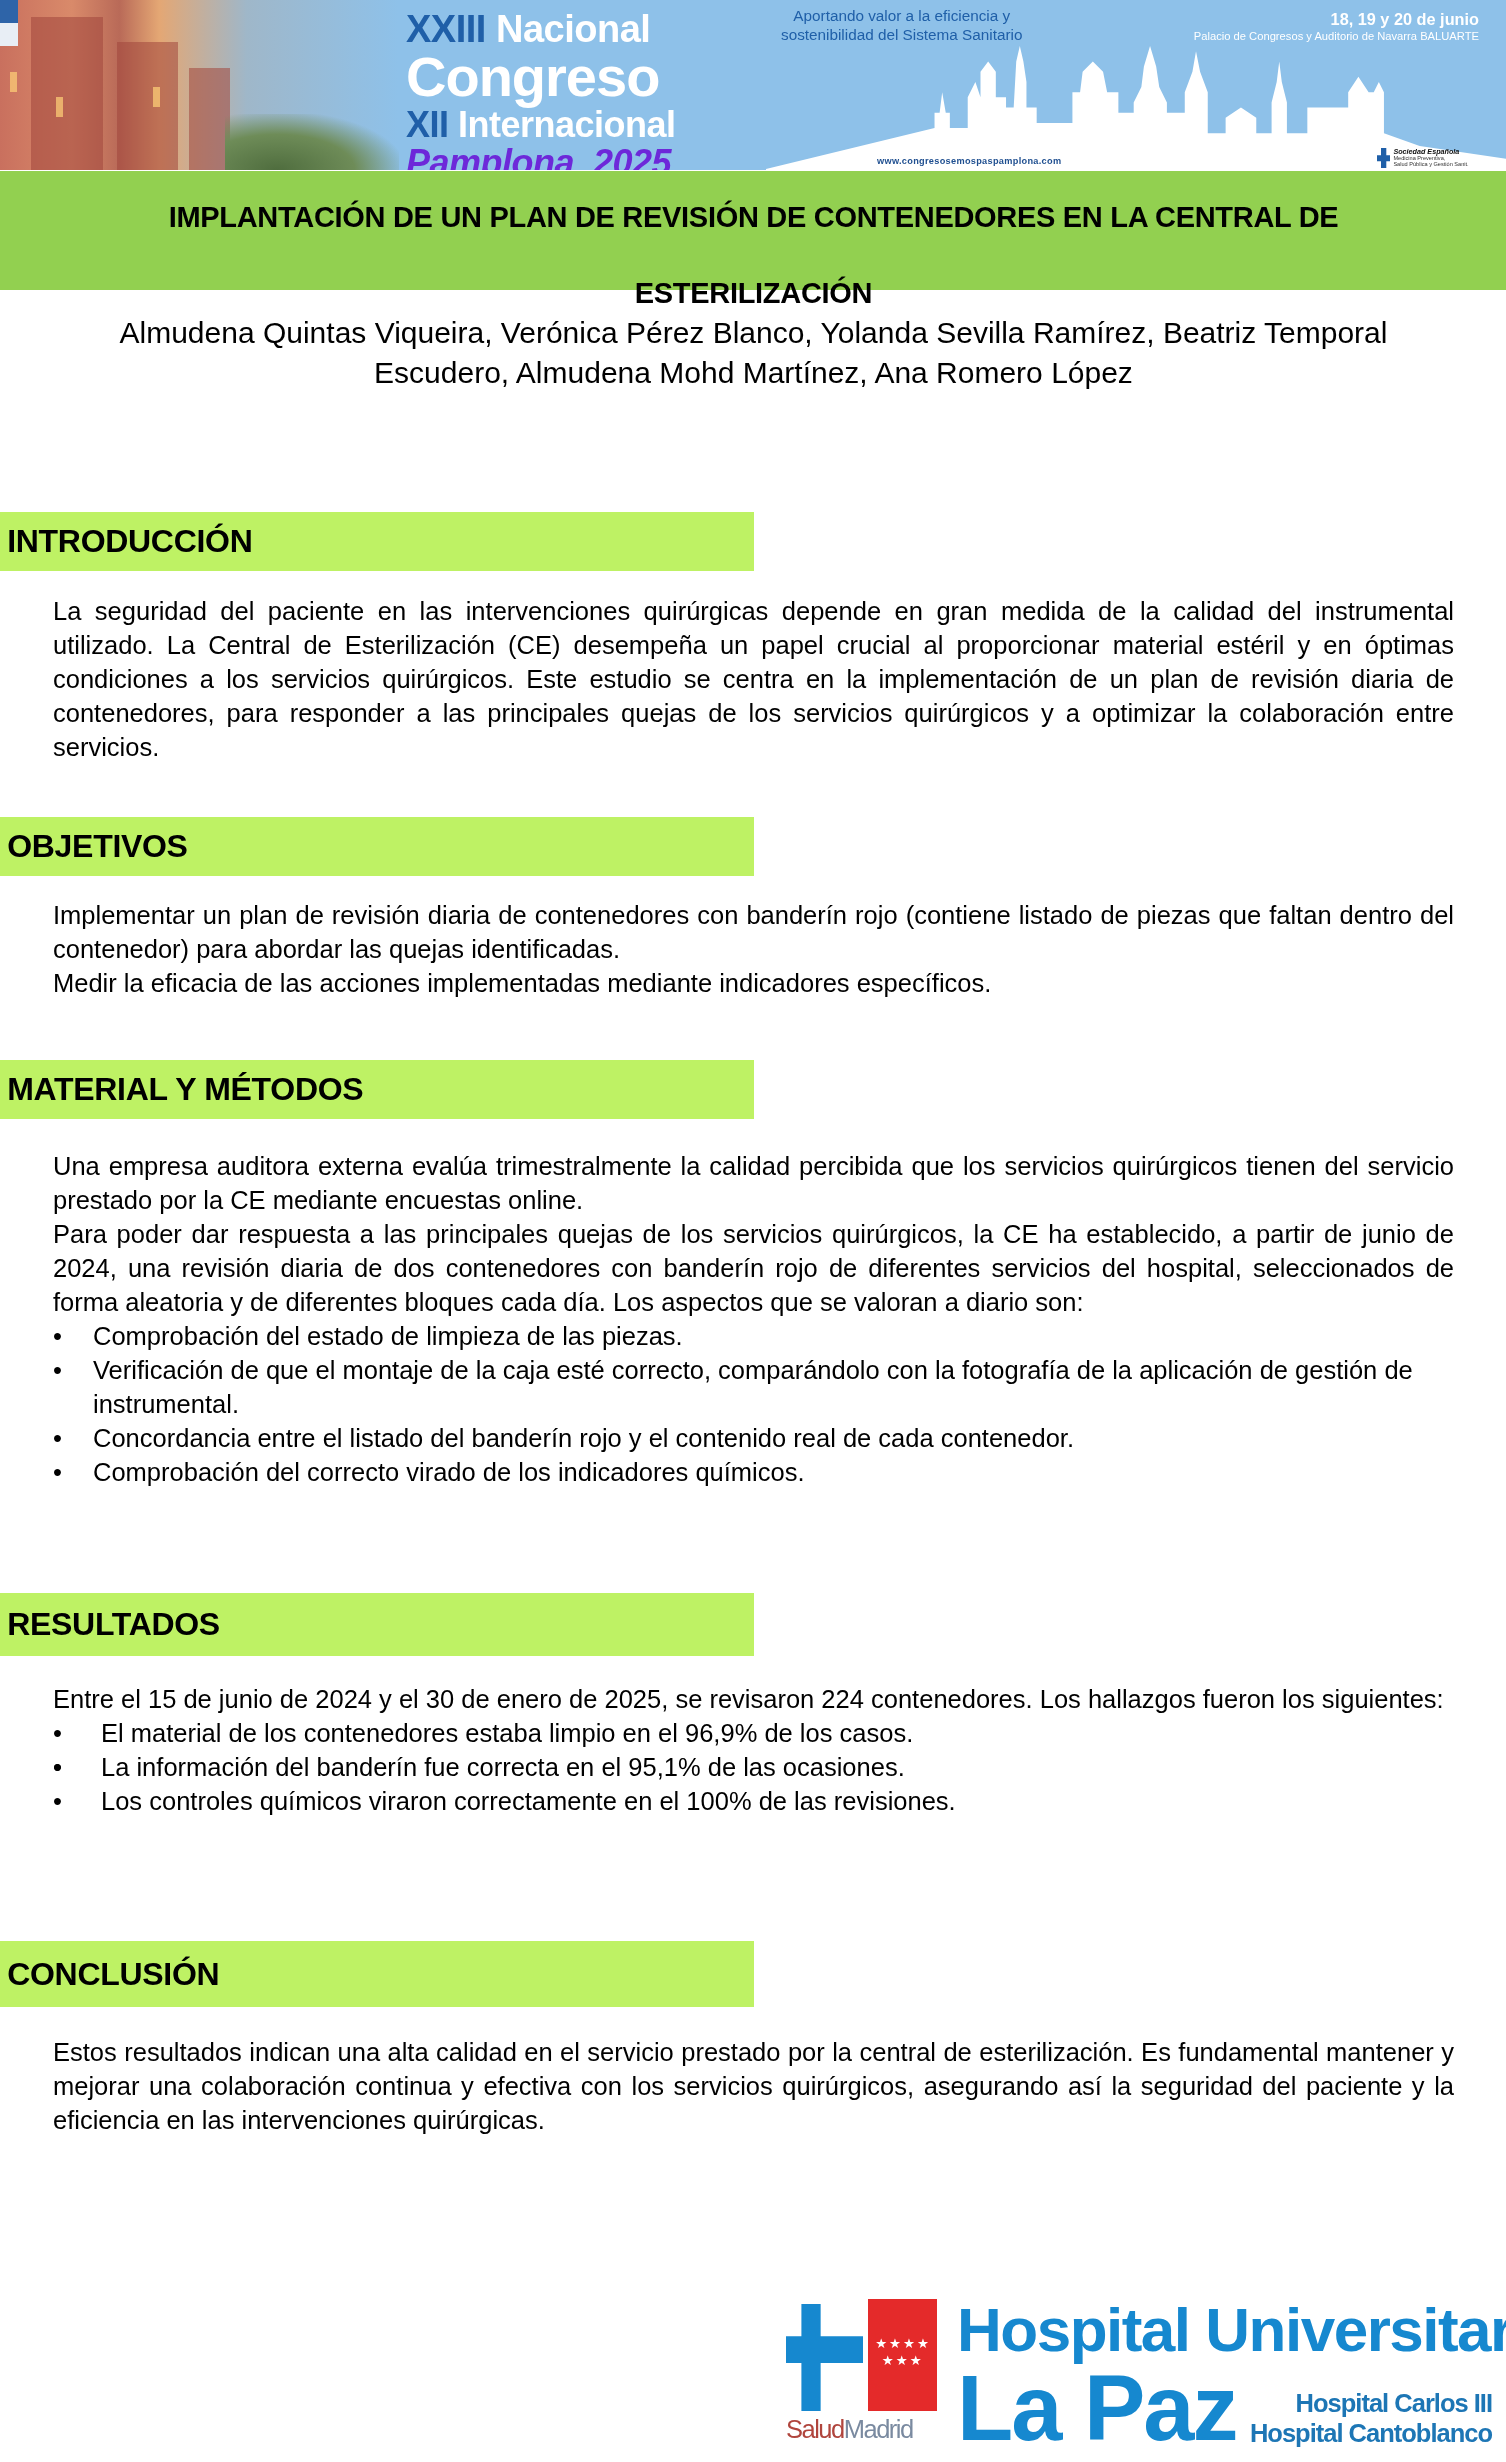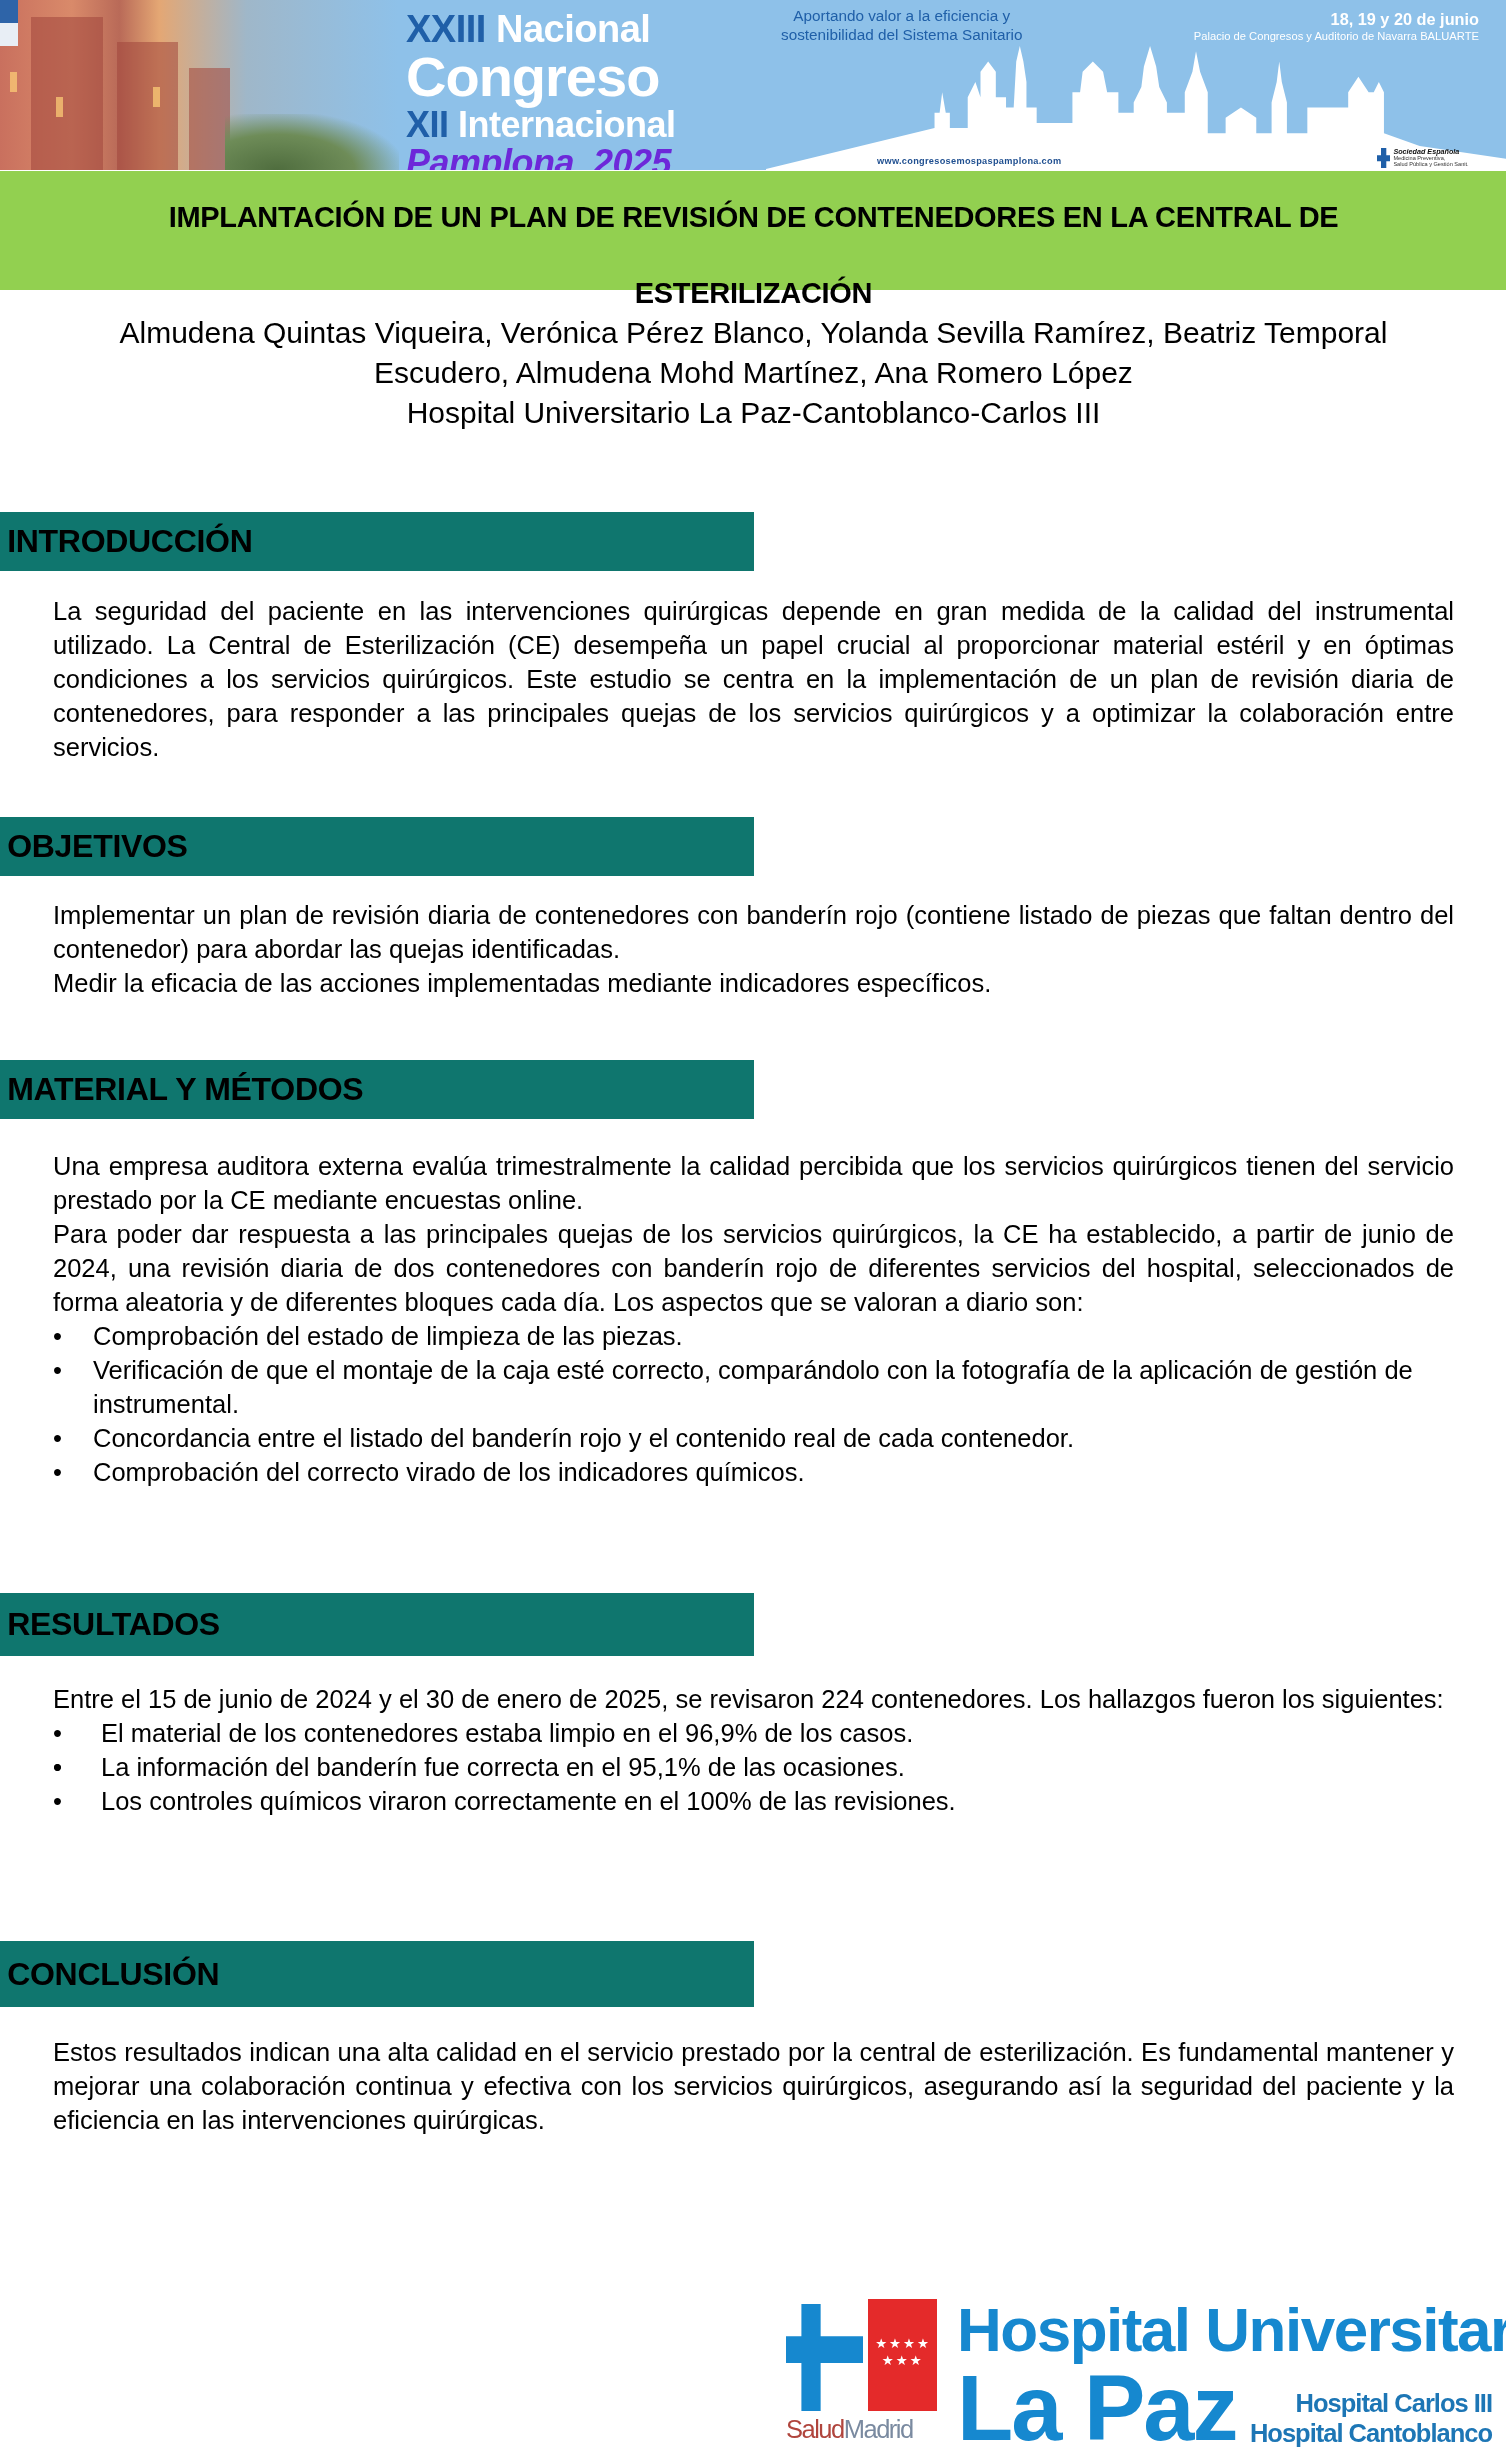--- a/index.html
+++ b/index.html
@@ -43,21 +43,21 @@
   
   .title-bar { position: absolute; left: 0; top: 171px; width: 1507px; height: 119px;
                background: #92d050; text-align: center; }
   .title-bar .title { font-size: 29px; font-weight: bold; line-height: 60px; padding-top: 16px; margin: 0;
                       letter-spacing: -0.3px; }
 
   .authors { position: absolute; left: 0; top: 313px; width: 1507px; text-align: center;
              font-size: 30px; line-height: 40px; }
 
   
-  .section-bar { position: absolute; left: 0; width: 754px; height: 59px; background: #0f766e; }
+  .section-bar { position: absolute; left: 0; width: 754px; height: 59px; background: #bef264; }
   .section-bar .label { position: absolute; left: 7.2px; top: 0; line-height: 59px; font-size: 32px;
                         font-weight: bold; letter-spacing: -0.3px; }
 
   .body-text { position: absolute; left: 53px; width: 1401px; font-size: 25.5px; line-height: 34px;
                text-align: justify; }
   .body-text p { margin: 0; }
   .bullets { list-style: none; margin: 0; padding: 0; }
   .bullets li { position: relative; padding-left: 40px; text-align: left; }
   .bullets li .dot { position: absolute; left: 0; top: 0; }
   .results .bullets li { padding-left: 48px; }
@@ -129,21 +129,20 @@
 </div>
 
 <div class="title-bar">
   <div class="title">IMPLANTACIÓN DE UN PLAN DE REVISIÓN DE CONTENEDORES EN LA CENTRAL DE</div>
   <div class="title">ESTERILIZACIÓN</div>
 </div>
 
 <div class="authors">
   <div>Almudena Quintas Viqueira, Verónica Pérez Blanco, Yolanda Sevilla Ramírez, Beatriz Temporal</div>
   <div>Escudero, Almudena Mohd Martínez, Ana Romero López</div>
-  <div>Hospital Universitario La Paz-Cantoblanco-Carlos III</div>
 </div>
 
 <div class="section-bar" style="top:512px;">
   <span class="label">INTRODUCCIÓN</span>
 </div>
 <div class="body-text" style="top:594px;">
   <p>La seguridad del paciente en las intervenciones quirúrgicas depende en gran medida de la calidad del instrumental utilizado. La Central de Esterilización (CE) desempeña un papel crucial al proporcionar material estéril y en óptimas condiciones a los servicios quirúrgicos. Este estudio se centra en la implementación de un plan de revisión diaria de contenedores, para responder a las principales quejas de los servicios quirúrgicos y a optimizar la colaboración entre servicios.</p>
 </div>
 
 <div class="section-bar" style="top:817px;">

